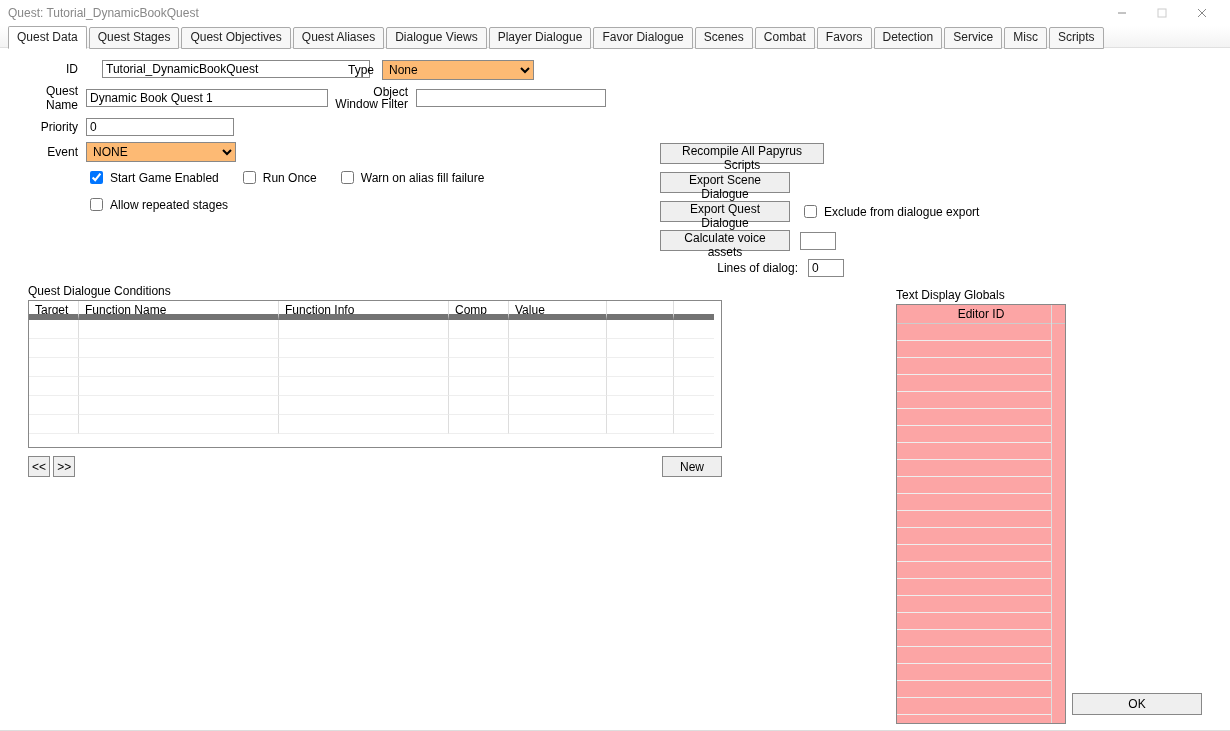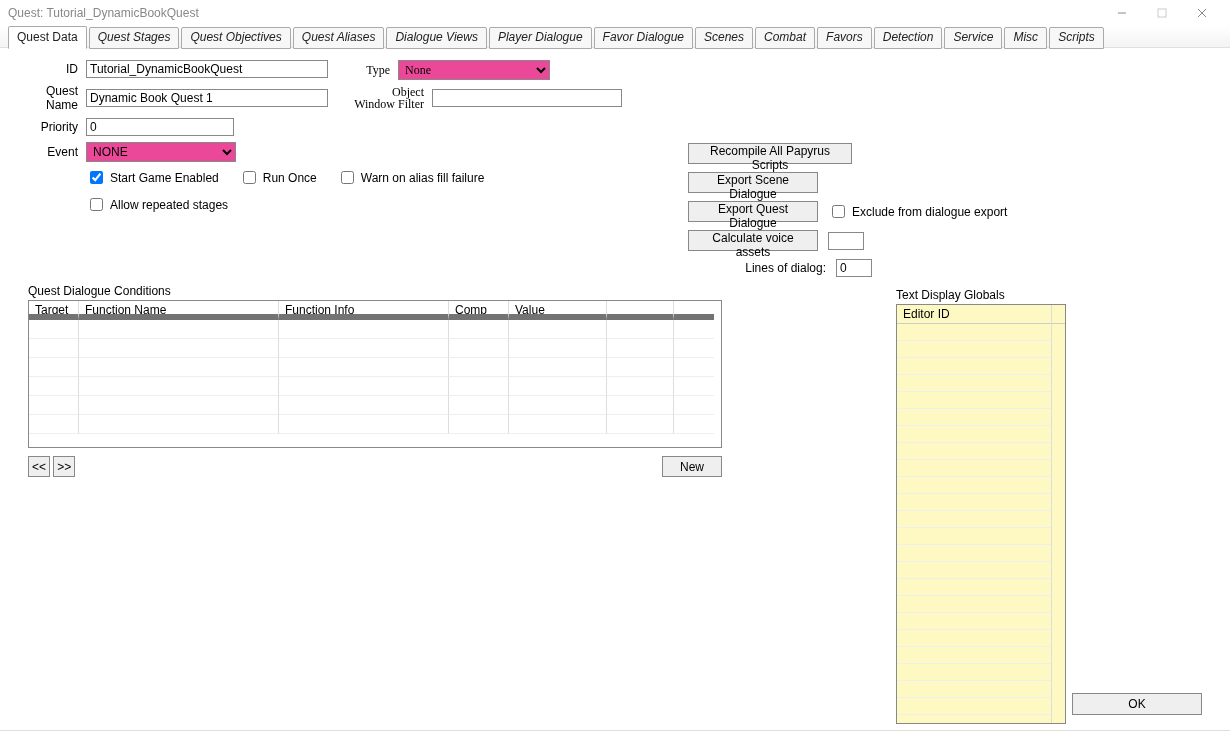--- a/index.html
+++ b/index.html
@@ -54,58 +54,57 @@
   }
   .tab.active {
     background: #fff;
     border-bottom: 1px solid #fff;
     z-index: 2;
     top: 0;
     padding-top: 4px;
   }
   .tab:not(.active) {
     border-bottom-color: #aaa;
-    font-style: italic;
   }
   .content {
     position: relative;
     padding: 0 14px;
     height: calc(100% - 48px);
   }
   .row { display: flex; align-items: center; margin-bottom: 6px; }
   .lbl { width: 72px; text-align: right; padding-right: 8px; }
   .lbl2 { width: 112px; text-align: right; padding-right: 8px; }
   input[type="text"], .numbox {
     border: 1px solid #888;
     background: #fff;
     height: 18px;
     font: inherit;
     padding: 0 3px;
   }
   select {
     border: 1px solid #888;
-    background: #ec4899;
+    background: #fdba74;
     height: 20px;
     font: inherit;
     padding: 0 2px;
   }
   .chk { display: flex; align-items: center; gap: 4px; margin-right: 20px; }
   .chk input { width: 13px; height: 13px; }
   .btn {
     border: 1px solid #888;
     background: #efefef;
     height: 21px;
     font: inherit;
     padding: 0 8px;
     cursor: default;
     min-width: 60px;
   }
   .left-col { position:absolute; left:14px; top:12px; width:640px; }
-  .mid-col  { position:absolute; left:350px; top:12px; width:300px;font-family:Liberation Serif, serif; }
-  .right-actions { position:absolute; left:688px; top:95px; width:340px; }
+  .mid-col  { position:absolute; left:334px; top:12px; width:300px; }
+  .right-actions { position:absolute; left:660px; top:95px; width:340px; }
   .right-globals { position:absolute; left:896px; top:240px; width:170px; }
   .cond-section { position:absolute; left:28px; top:236px; width:694px; }
   .cond-table {
     border: 1px solid #888;
     width: 100%;
     height: 148px;
     overflow: hidden;
     background:#fff;
   }
   .cond-head, .cond-row { display:flex; }
@@ -122,22 +121,23 @@
   .col-fn{width:200px}
   .col-info{width:170px}
   .col-comp{width:60px}
   .col-value{width:98px}
   .col-x1{width:67px}
   .col-x2{width:40px}
   .globals-table {
     border:1px solid #888;
     width: 100%;
     height: 420px;
-    background:#fef9c3;
+    background:#fca5a5;
     position:relative;
+    text-align:center;
   }
   .globals-head { border-bottom:1px solid #ccc; padding:2px 6px; height:19px;}
   .globals-row { border-bottom:1px solid #eee; height:17px; }
   .globals-scroll { border-left:1px solid #ddd; position:absolute; right:0; top:0; bottom:0; width:14px;}
   .globals-body { position:absolute; left:0; right:14px; top:19px; bottom:0; overflow:hidden;}
   .footer-line {
     position:absolute; left:0; right:0; bottom:8px;
     border-top:1px solid #ddd;
   }
   .ok-btn { position:absolute; right:28px; bottom: 16px; width:130px; height:22px;}
@@ -181,21 +181,21 @@
     <div class="tab">Service</div>
     <div class="tab">Misc</div>
     <div class="tab">Scripts</div>
   </div>
 
 <div class="content">
 
   <div class="left-col">
     <div class="row">
       <div class="lbl">ID</div>
-      <input type="text" style="width: 242px;" value="Tutorial_DynamicBookQuest">
+      <input type="text" style="width: 268px; margin-left: 16px;" value="Tutorial_DynamicBookQuest">
     </div>
     <div class="row">
       <div class="lbl">Quest Name</div>
       <input type="text" style="width: 242px;" value="Dynamic Book Quest 1">
     </div>
     <div class="row">
       <div class="lbl">Priority</div>
       <input type="text" style="width: 148px;" value="0">
     </div>
     <div class="row">

